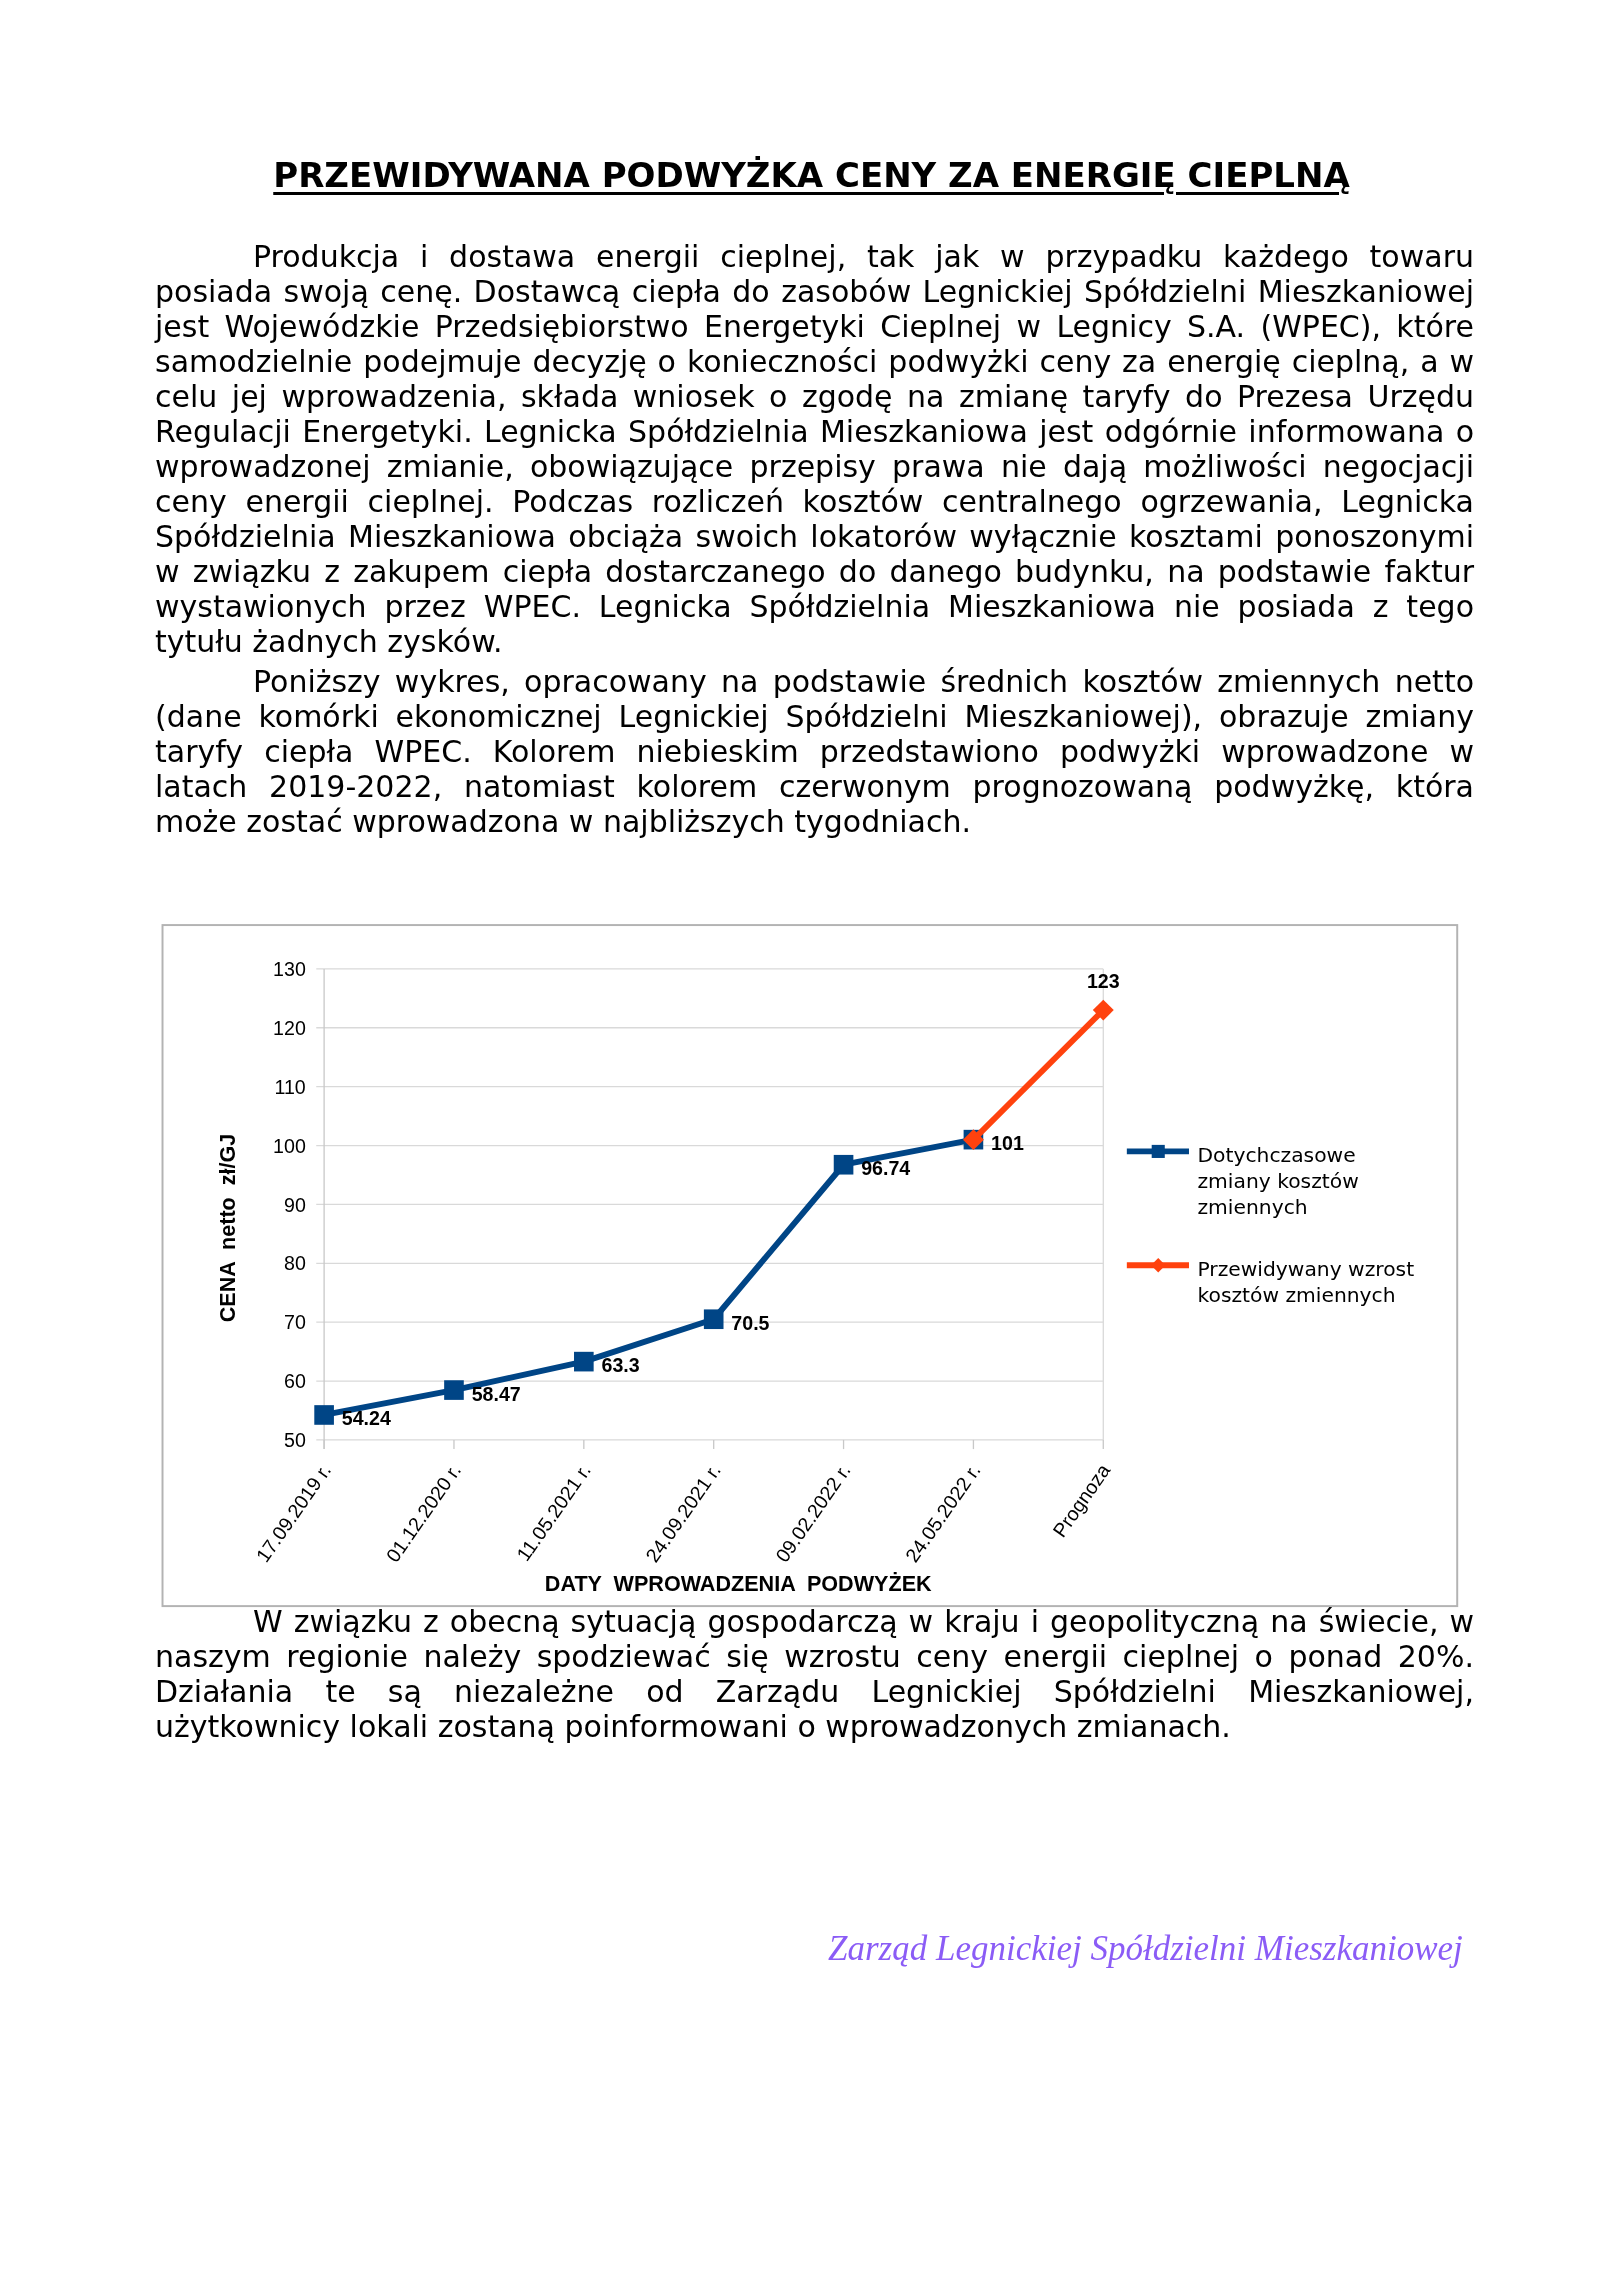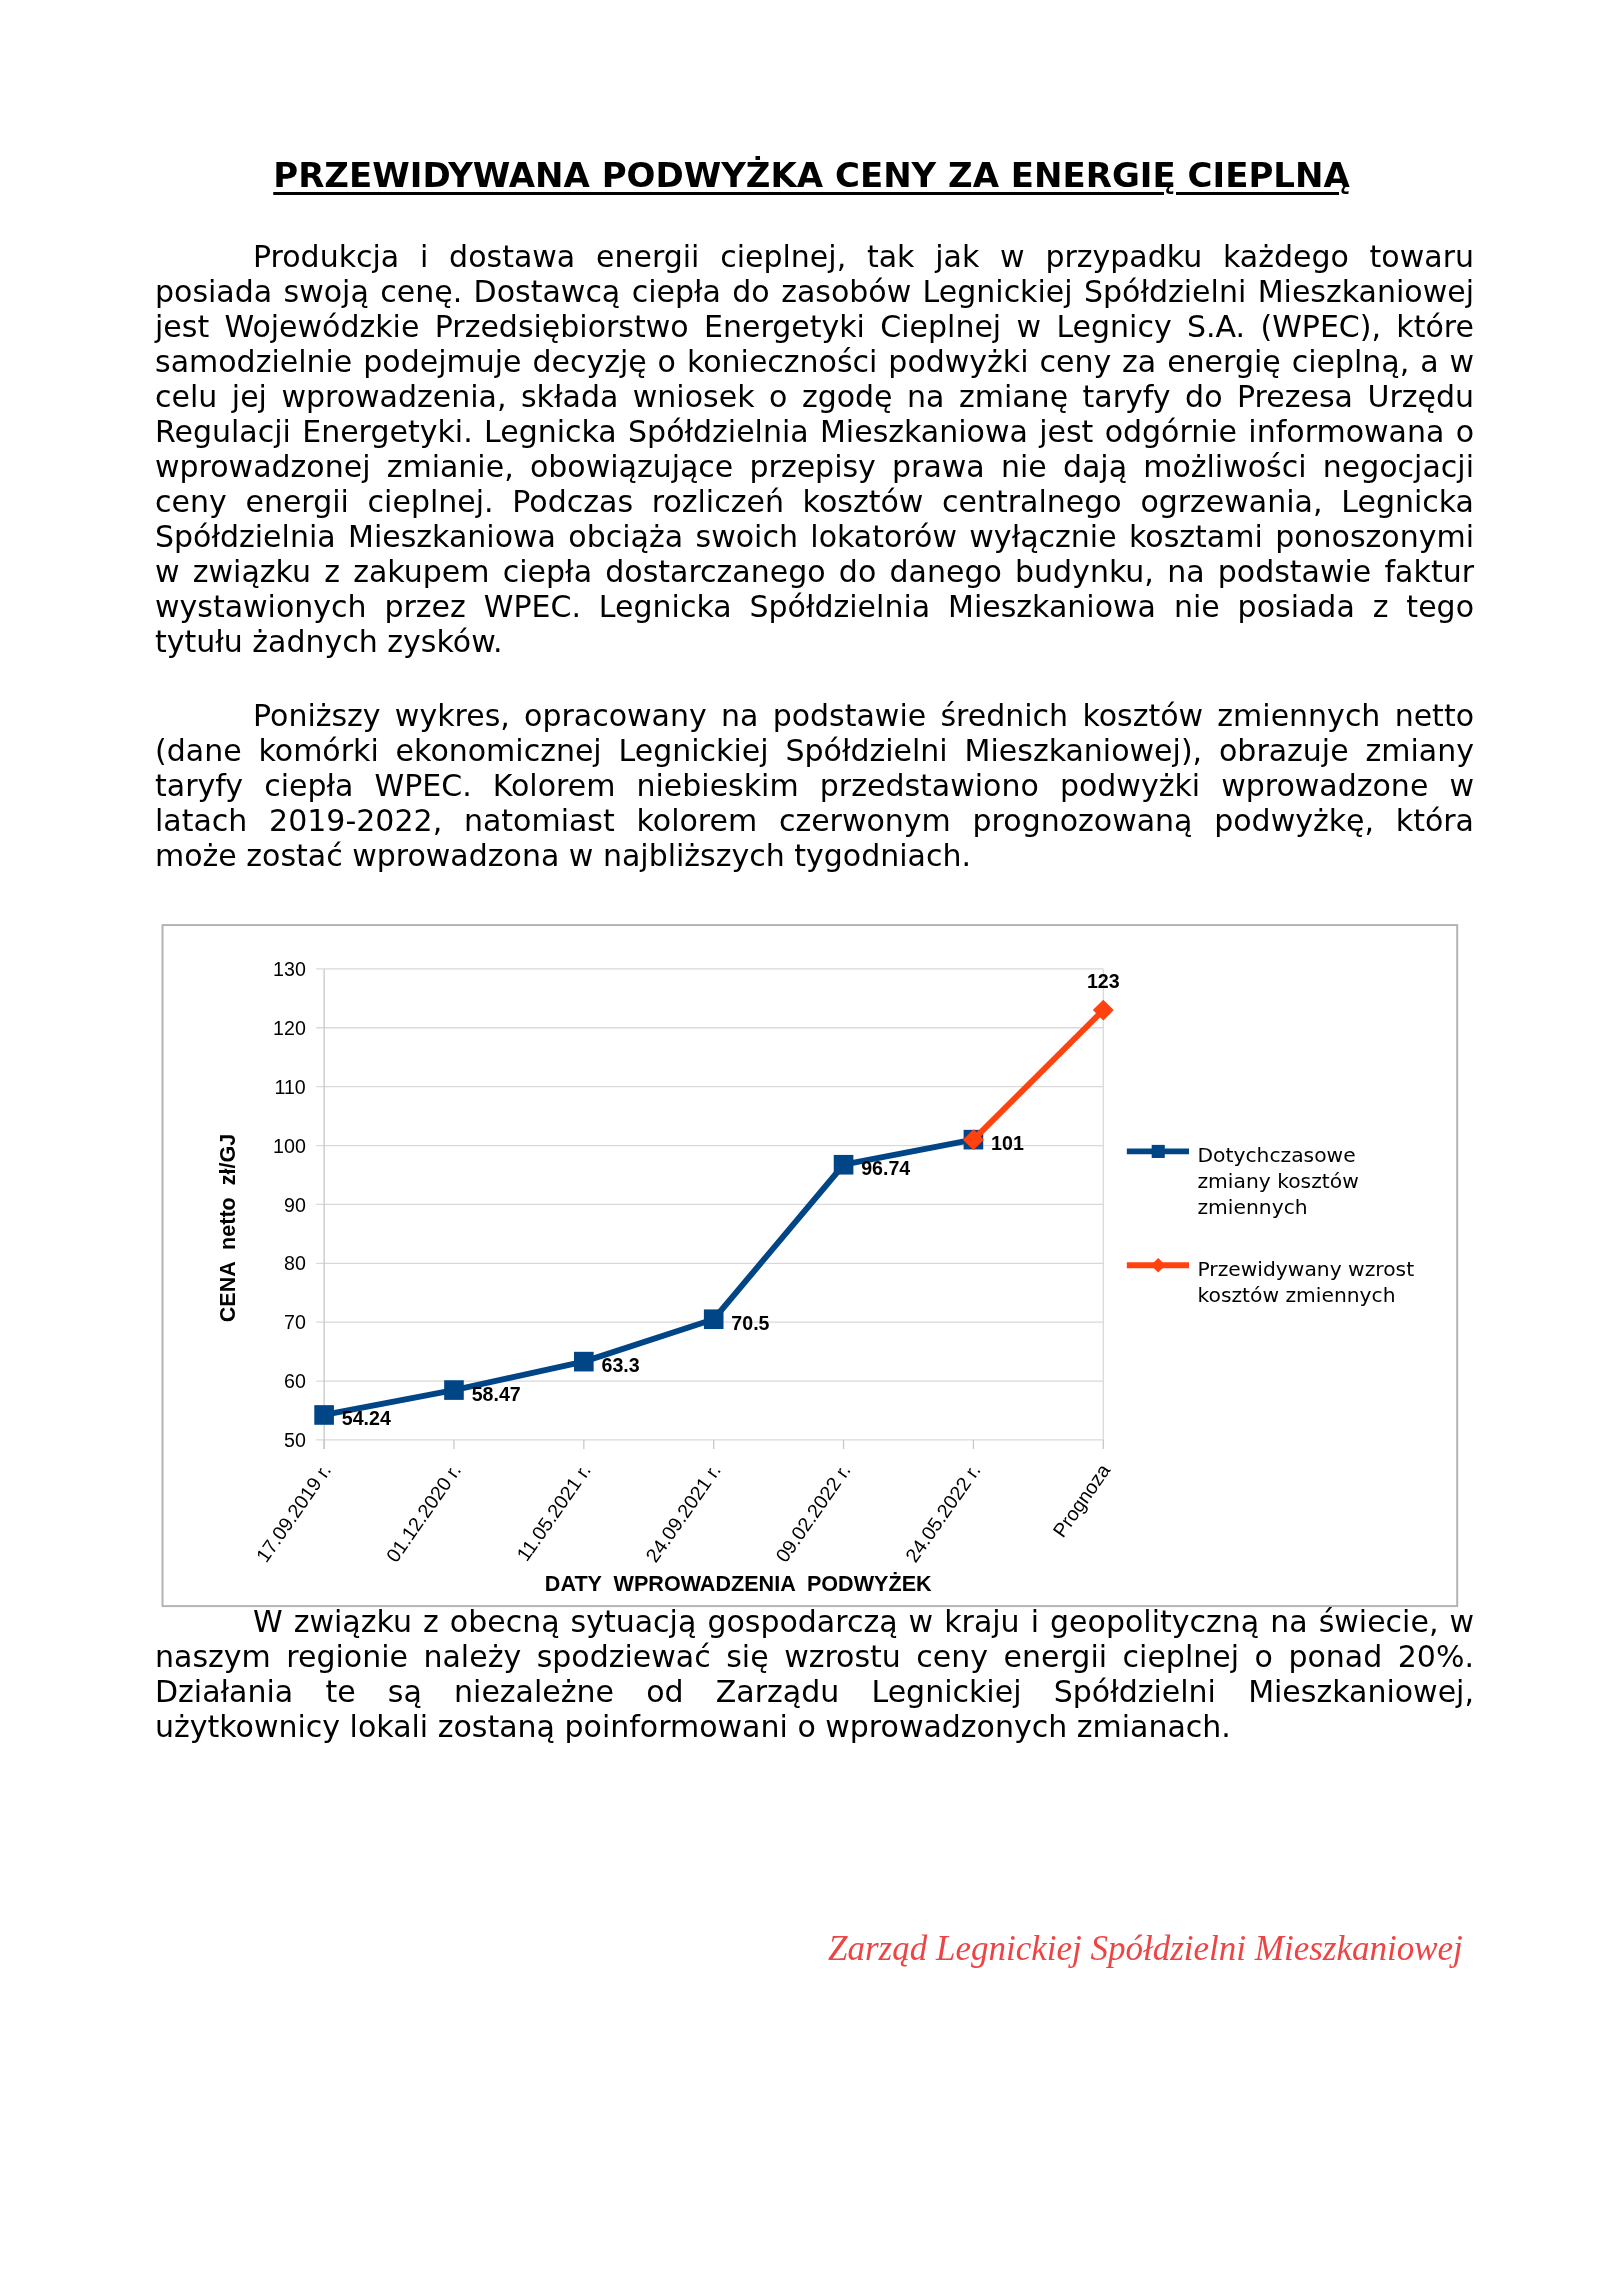--- a/index.html
+++ b/index.html
@@ -10,26 +10,26 @@
     font-weight: bold; font-size: 34px; line-height: 43px; color: #000;
     margin: 0;
   }
   .page-title span { text-decoration: underline; text-decoration-thickness: 3.3px; text-underline-offset: 4.6px; }
   .para {
     position: absolute; left: 155px; width: 1319px;
     font-family: "DejaVu Sans", sans-serif; font-size: 30px; line-height: 35px;
     color: #000; text-align: justify; text-indent: 98px; margin: 0;
   }
   #p1 { top: 239px; }
-  #p2 { top: 698px; }
+  #p2 { top: 664px; }
   #p3 { top: 1604px; }
   .signature {
     position: absolute; left: 828px; top: 1929px;
     font-family: "Liberation Serif", serif; font-style: italic; font-size: 35px;
-    color: #ef4444; white-space: nowrap; margin: 0;
+    color: #8b5cf6; white-space: nowrap; margin: 0;
   }
   #chart { position: absolute; left: 0; top: 0; }
   .tick-label { font-family: "Liberation Sans", sans-serif; font-size: 30px; fill: #000; }
   .data-label { font-family: "Liberation Sans", sans-serif; font-size: 30px; font-weight: bold; fill: #000; }
   .axis-title { font-family: "Liberation Sans", sans-serif; font-size: 33px; font-weight: bold; fill: #000; }
   .legend-text { font-family: "DejaVu Sans", sans-serif; font-size: 31px; fill: #000; }
 </style>
 </head>
 <body>
 

